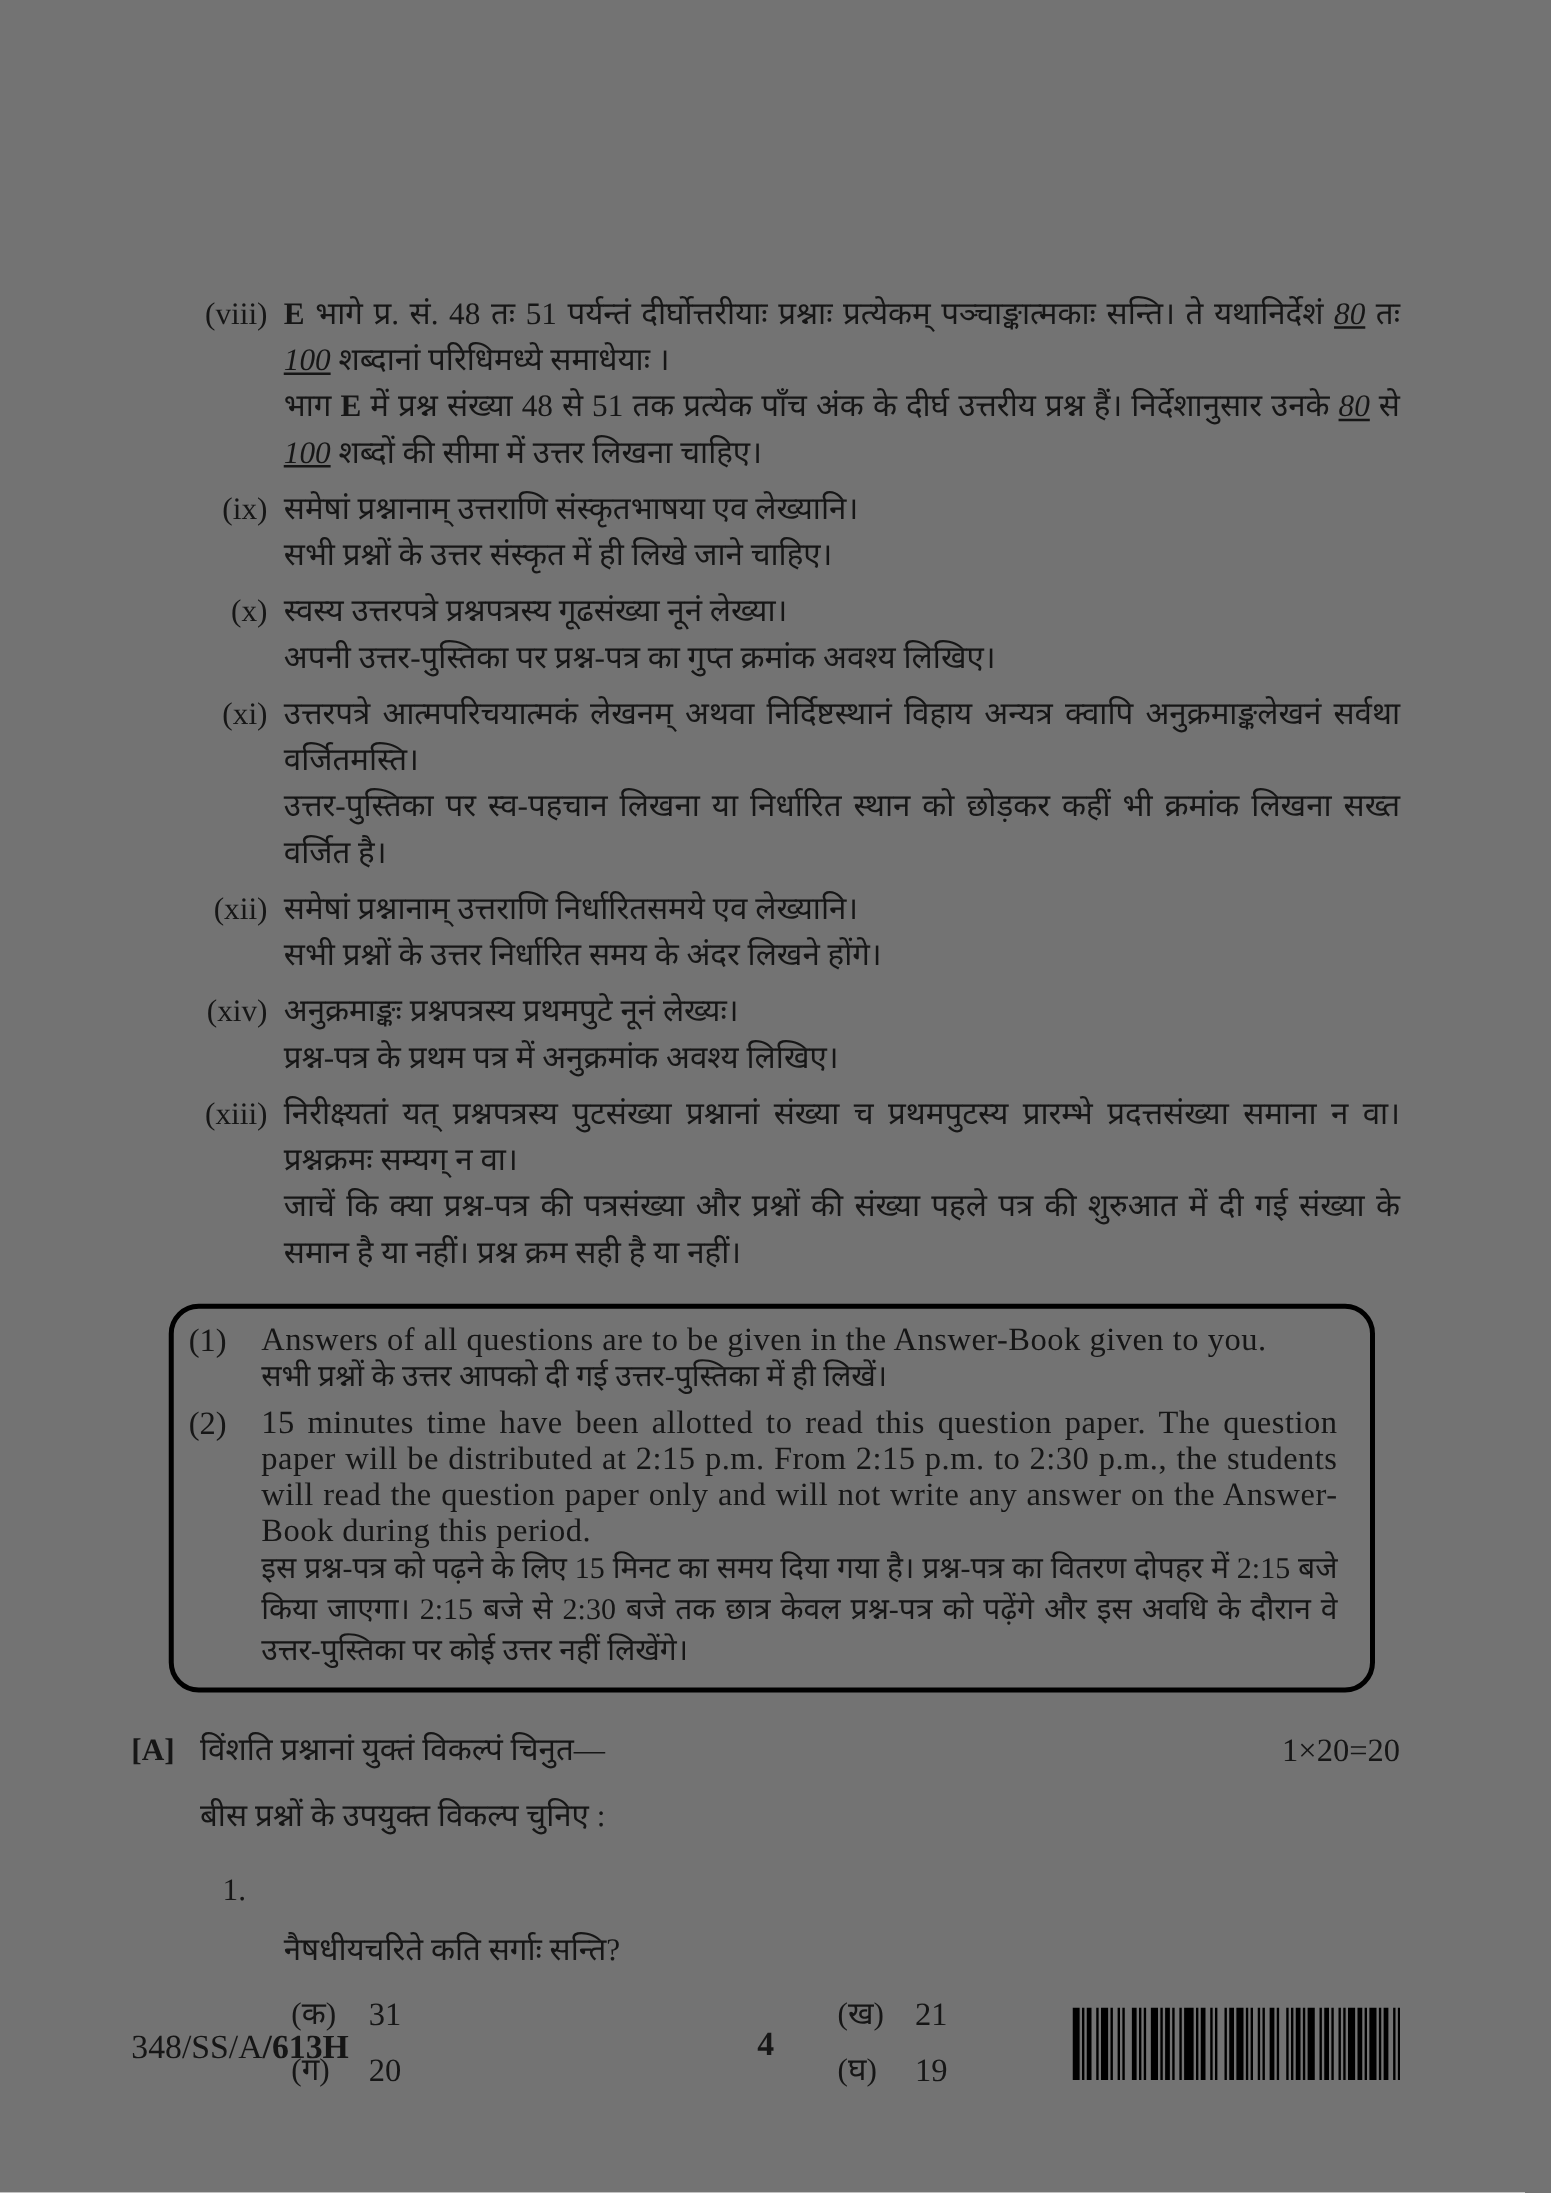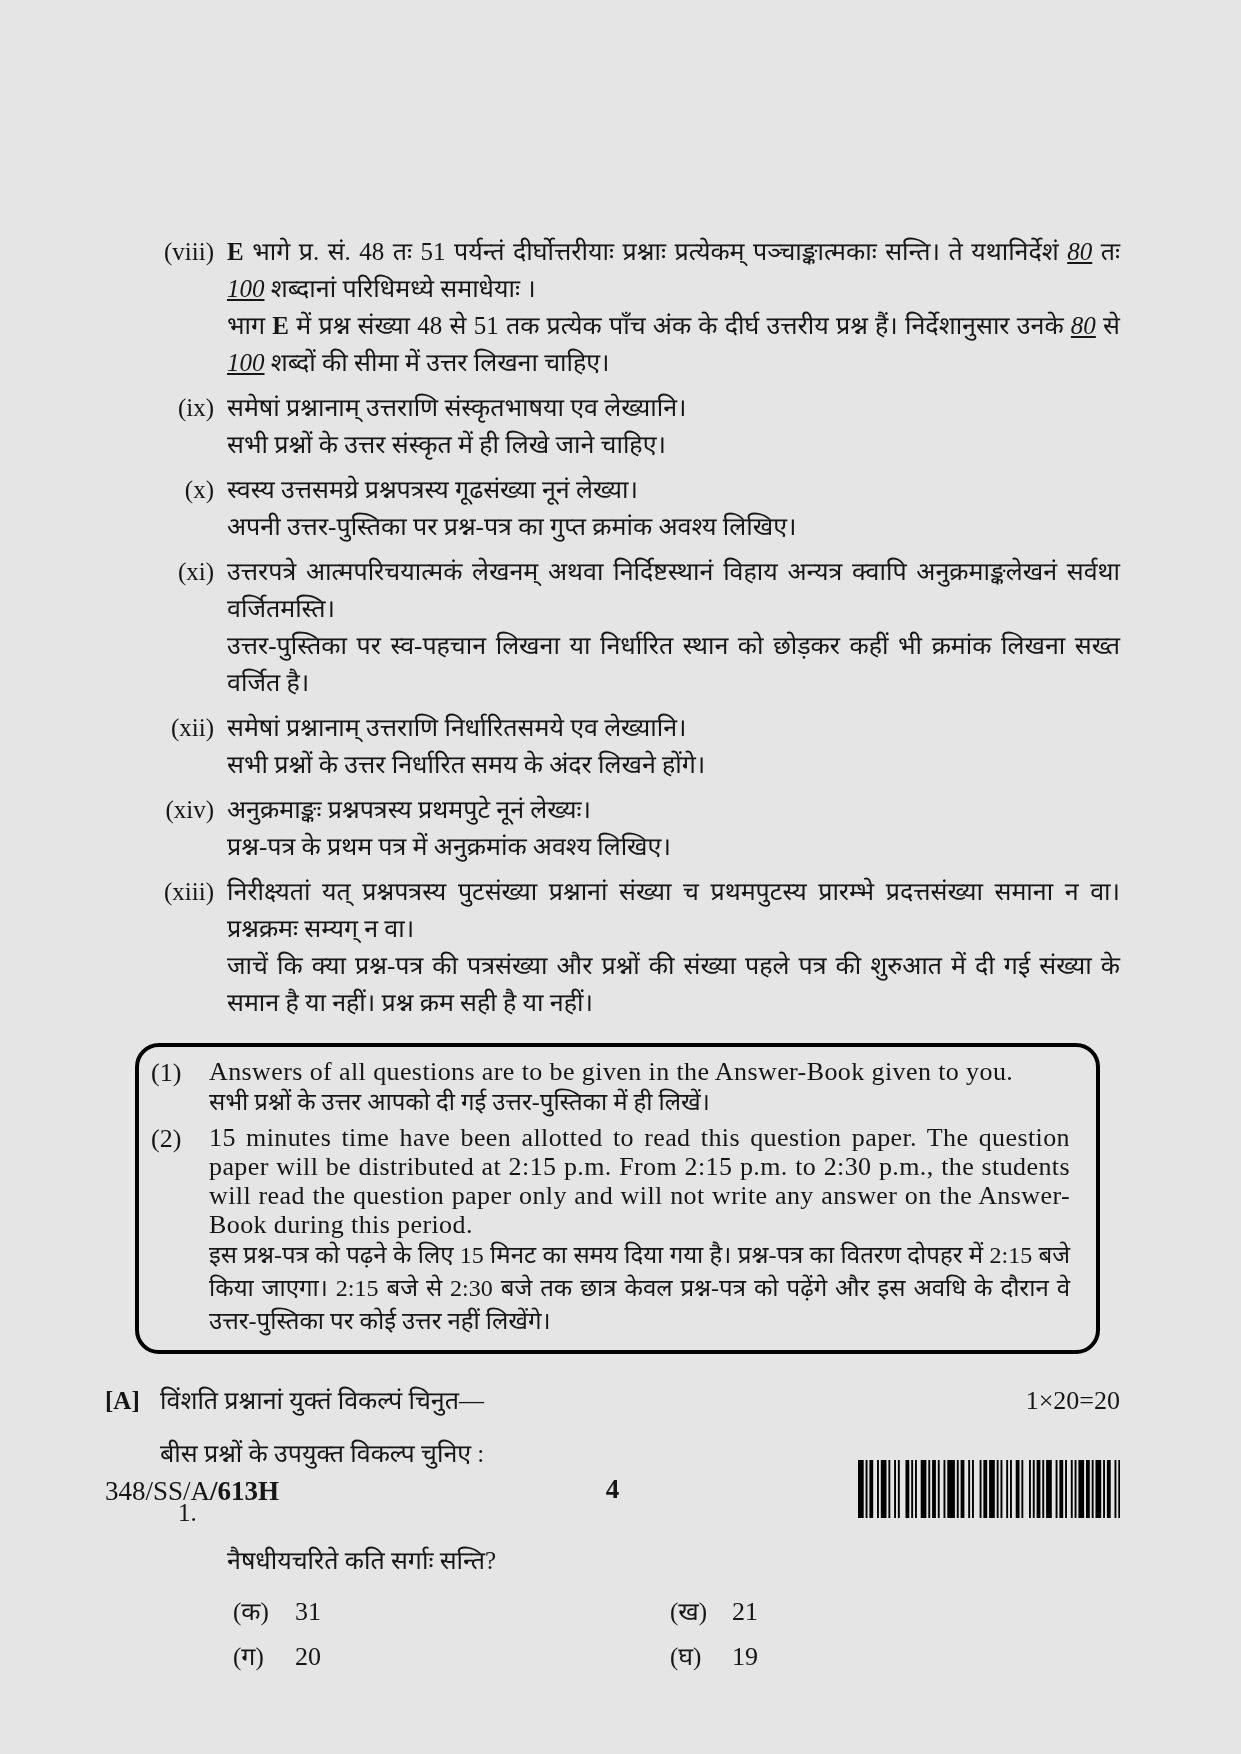--- a/index.html
+++ b/index.html
@@ -1,20 +1,20 @@
 <!DOCTYPE html>
 <html><head>
 <meta charset="utf-8">
 <style>
   * { margin:0; padding:0; box-sizing:border-box; }
   html,body { background:#ffffff; }
   .page {
     position:relative;
     width:1241px; height:1754px;
-    background:#e5e5e5;
+    background:#737373;
     color:#161616;
     font-family:"Liberation Serif", serif;
     overflow:hidden;
   }
   .content {
     position:absolute;
     top:233px; left:105px; width:1015px;
   }
   
   .inst { display:flex; margin-bottom:8px; }
@@ -79,21 +79,21 @@
     row-gap:8px;
     margin-top:14px;
     padding-left:6px;
   }
   .opt { display:flex; font-size:26px; line-height:37px; }
   .opt-label { width:62px; flex:none; font-size:25px; }
   
   .footer {
     position:absolute;
     left:105px; right:121px;
-    top:1460px; height:62px;
+    top:1606px; height:62px;
   }
   .footer-code {
     position:absolute; left:0; top:16px;
     font-size:27px;
   }
   .footer-page {
     position:absolute; left:0; right:0; top:14px;
     text-align:center; font-weight:bold; font-size:27px;
   }
   .barcode { position:absolute; right:0; top:0; }
@@ -116,21 +116,21 @@
       <div class="inst-label">(ix)</div>
       <div class="inst-body">
         <p class="para"><span>समेषां प्रश्नानाम् उत्तराणि संस्कृतभाषया एव लेख्यानि।</span></p>
         <p class="para"><span>सभी प्रश्नों के उत्तर संस्कृत में ही लिखे जाने चाहिए।</span></p>
       </div>
     </div>
 
     <div class="inst">
       <div class="inst-label">(x)</div>
       <div class="inst-body">
-        <p class="para"><span>स्वस्य उत्तसमय्रे प्रश्नपत्रस्य गूढसंख्या नूनं लेख्या।</span></p>
+        <p class="para"><span>स्वस्य उत्तरपत्रे प्रश्नपत्रस्य गूढसंख्या नूनं लेख्या।</span></p>
         <p class="para"><span>अपनी उत्तर-पुस्तिका पर प्रश्न-पत्र का गुप्त क्रमांक अवश्य लिखिए।</span></p>
       </div>
     </div>
 
     <div class="inst">
       <div class="inst-label">(xi)</div>
       <div class="inst-body">
         <p class="para"><span>उत्तरपत्रे आत्मपरिचयात्मकं लेखनम् अथवा निर्दिष्टस्थानं विहाय अन्यत्र क्वापि अनुक्रमाङ्कलेखनं सर्वथा वर्जितमस्ति।</span></p>
         <p class="para"><span>उत्तर-पुस्तिका पर स्व-पहचान लिखना या निर्धारित स्थान को छोड़कर कहीं भी क्रमांक लिखना सख्त वर्जित है।</span></p>
       </div>

